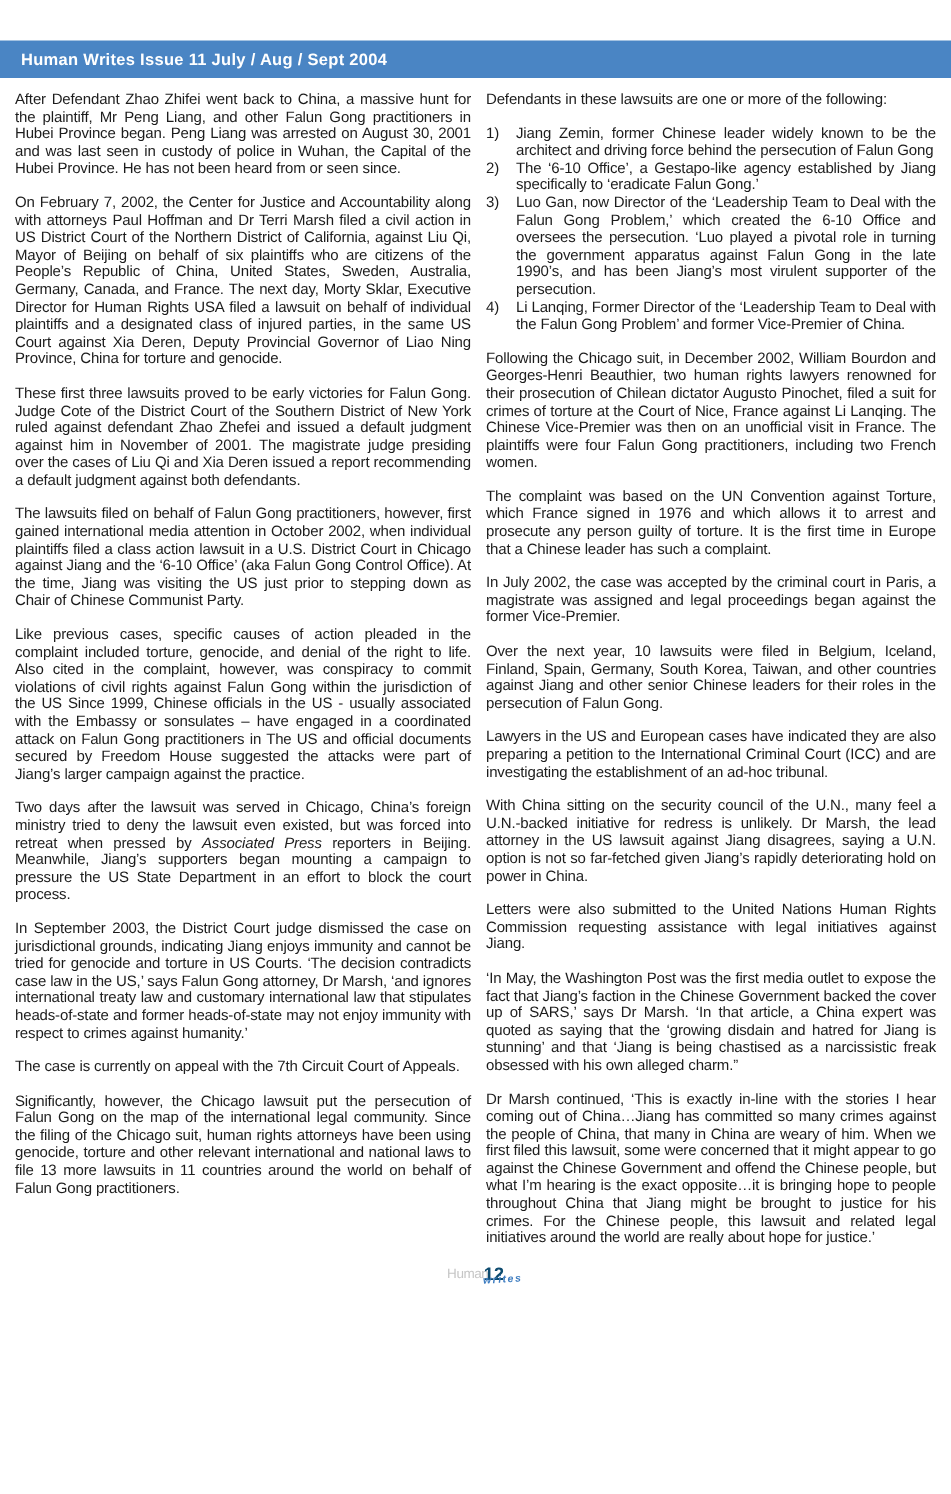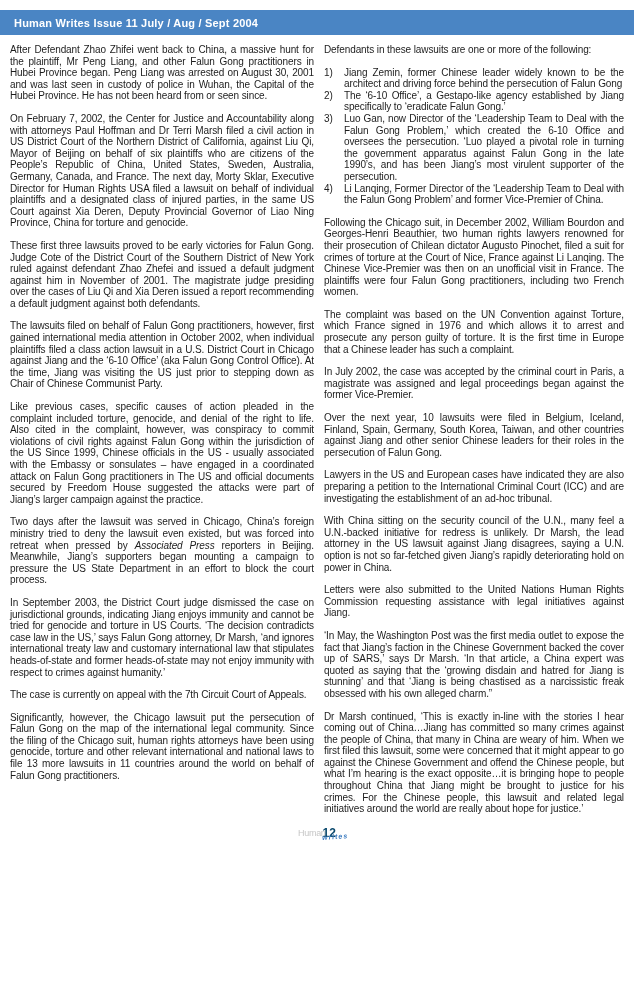--- a/index.html
+++ b/index.html
@@ -10,20 +10,21 @@
     height: 996px;
     overflow: hidden;
   }
   .page {
     position: relative;
     width: 634px;
     height: 852px;
     background: #ffffff;
     font-family: "Liberation Sans", "DejaVu Sans", sans-serif;
     color: #1c1c1c;
+    margin-top: 17px;
   }
   .header-bar {
     position: absolute;
     top: 10px;
     left: 0;
     right: 0;
     height: 25px;
     background: #4a85c4;
     display: flex;
     align-items: center;

